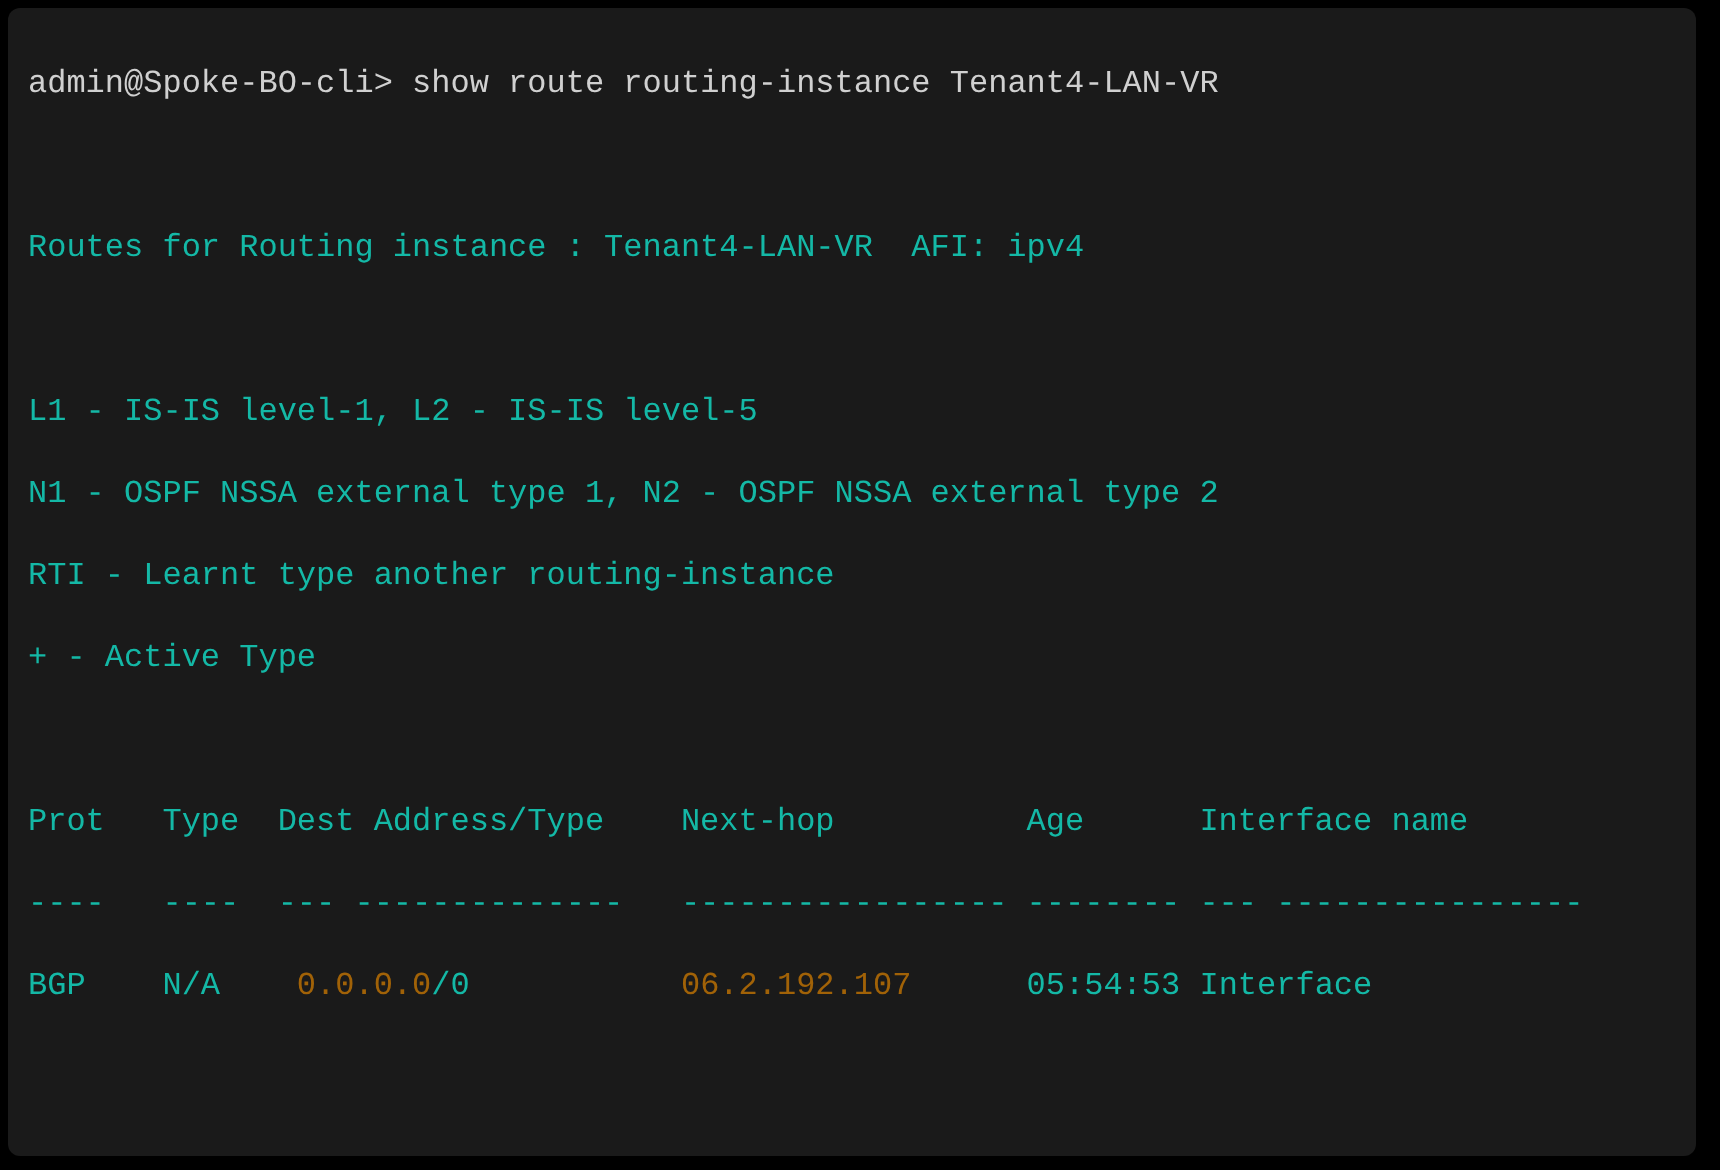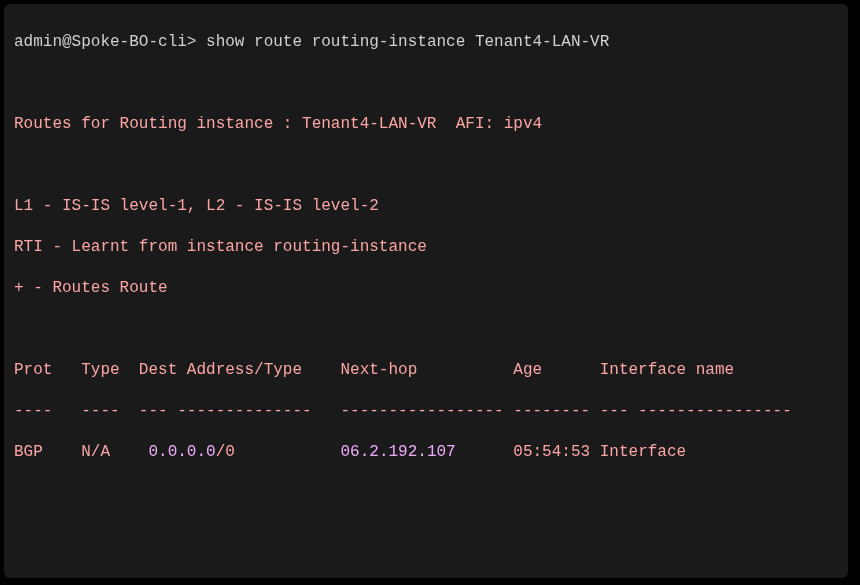--- a/index.html
+++ b/index.html
@@ -27,37 +27,38 @@
       line-height: 1.28;
       color: #d0d0d0;
       overflow: hidden;
       white-space: pre;
     }
     .line {
       display: block;
     }
     .prompt-user { color: #d0d0d0; }
     .prompt-cmd { color: #d0d0d0; }
-    .magenta { color: #f0abfc; }
-    .gray { color: #fca5a5; }
+    .magenta { color: #a16207; }
+    .gray { color: #14b8a6; }
     .route-row {
       display: block;
     }
   </style>
 </head>
 <body>
 
 <div class="terminal-wrapper">
 <span class="line"><span class="prompt-user">admin@Spoke-BO-cli&gt;</span><span class="prompt-cmd"> show route routing-instance Tenant4-LAN-VR</span></span>
 <span class="line"> </span>
 <span class="line gray">Routes for Routing instance : Tenant4-LAN-VR  AFI: ipv4</span>
 <span class="line"> </span>
-<span class="line gray">L1 - IS-IS level-1, L2 - IS-IS level-2</span>
-<span class="line gray">RTI - Learnt from instance routing-instance</span>
-<span class="line gray">+ - Routes Route</span>
+<span class="line gray">L1 - IS-IS level-1, L2 - IS-IS level-5</span>
+<span class="line gray">N1 - OSPF NSSA external type 1, N2 - OSPF NSSA external type 2</span>
+<span class="line gray">RTI - Learnt type another routing-instance</span>
+<span class="line gray">+ - Active Type</span>
 <span class="line"> </span>
 <span class="line gray" id="hdr-row">Prot   Type  Dest Address/Type    Next-hop          Age      Interface name</span>
 <span class="line gray" id="dash-row">----   ----  --- --------------   ----------------- -------- --- ----------------</span>
 <div id="routes-container"><span class="line route-row"><span class="gray">BGP    N/A    </span><span class="magenta">0.0.0.0</span><span class="gray">/0           </span><span class="magenta">06.2.192.107</span><span class="gray">      </span><span class="gray">05:54:53 </span><span class="gray">Interface</span></span></div>
 
 
 
 
 
 

